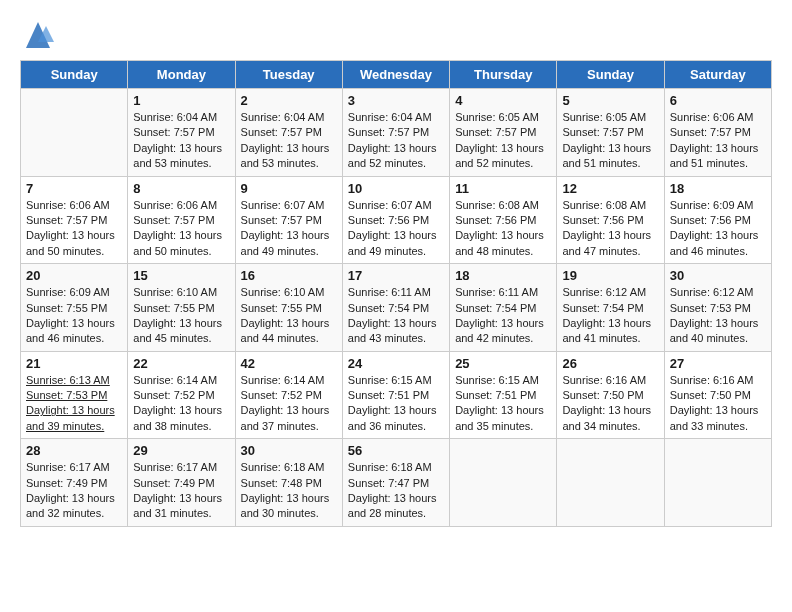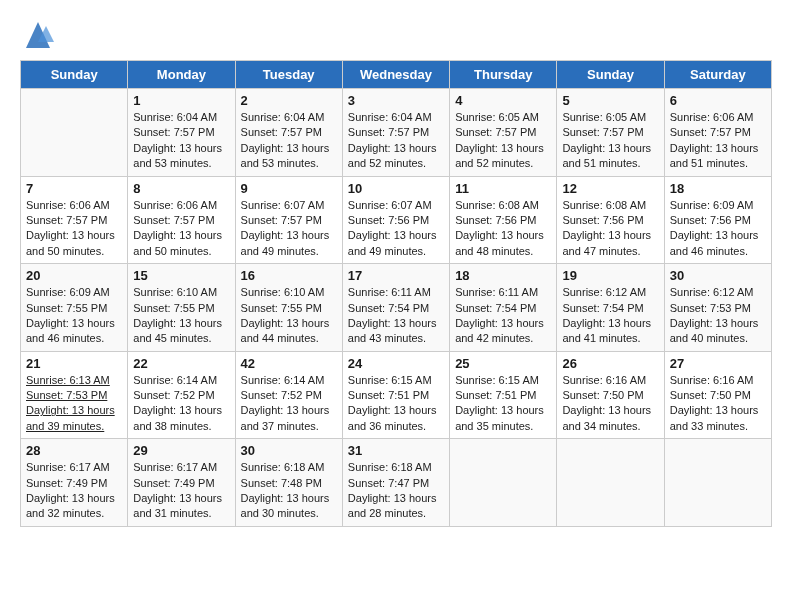--- a/index.html
+++ b/index.html
@@ -328,21 +328,21 @@
 and 31 minutes.</div>
         </td>
         <td>
           <span class="day-number">30</span>
           <div class="day-info" style="white-space: pre-line;">Sunrise: 6:18 AM
 Sunset: 7:48 PM
 Daylight: 13 hours
 and 30 minutes.</div>
         </td>
         <td>
-          <span class="day-number">31</span>
+          <span class="day-number">56</span>
           <div class="day-info" style="white-space: pre-line;">Sunrise: 6:18 AM
 Sunset: 7:47 PM
 Daylight: 13 hours
 and 28 minutes.</div>
         </td>
         <td></td>
         <td></td>
         <td></td>
       </tr>
     </tbody>

